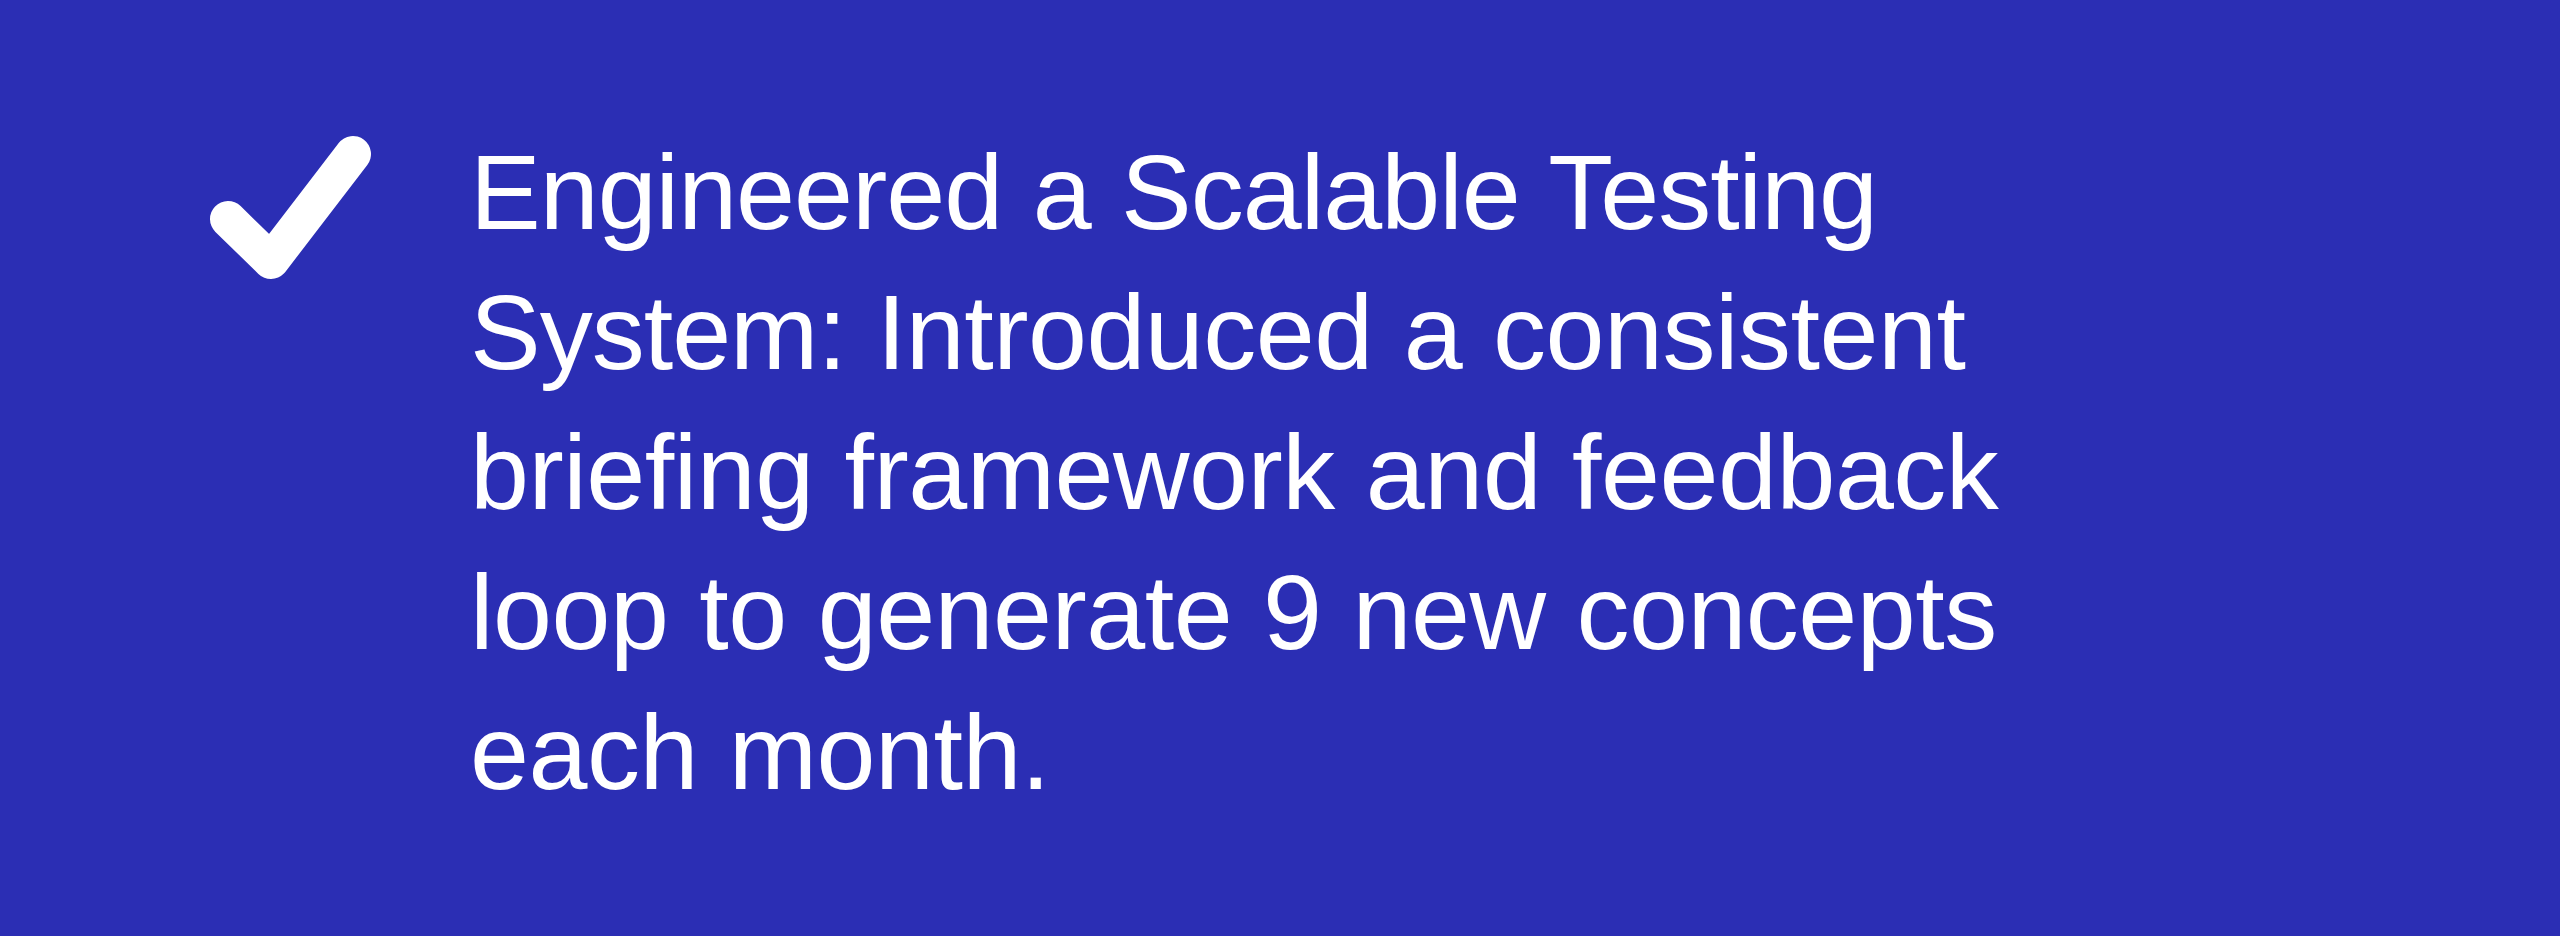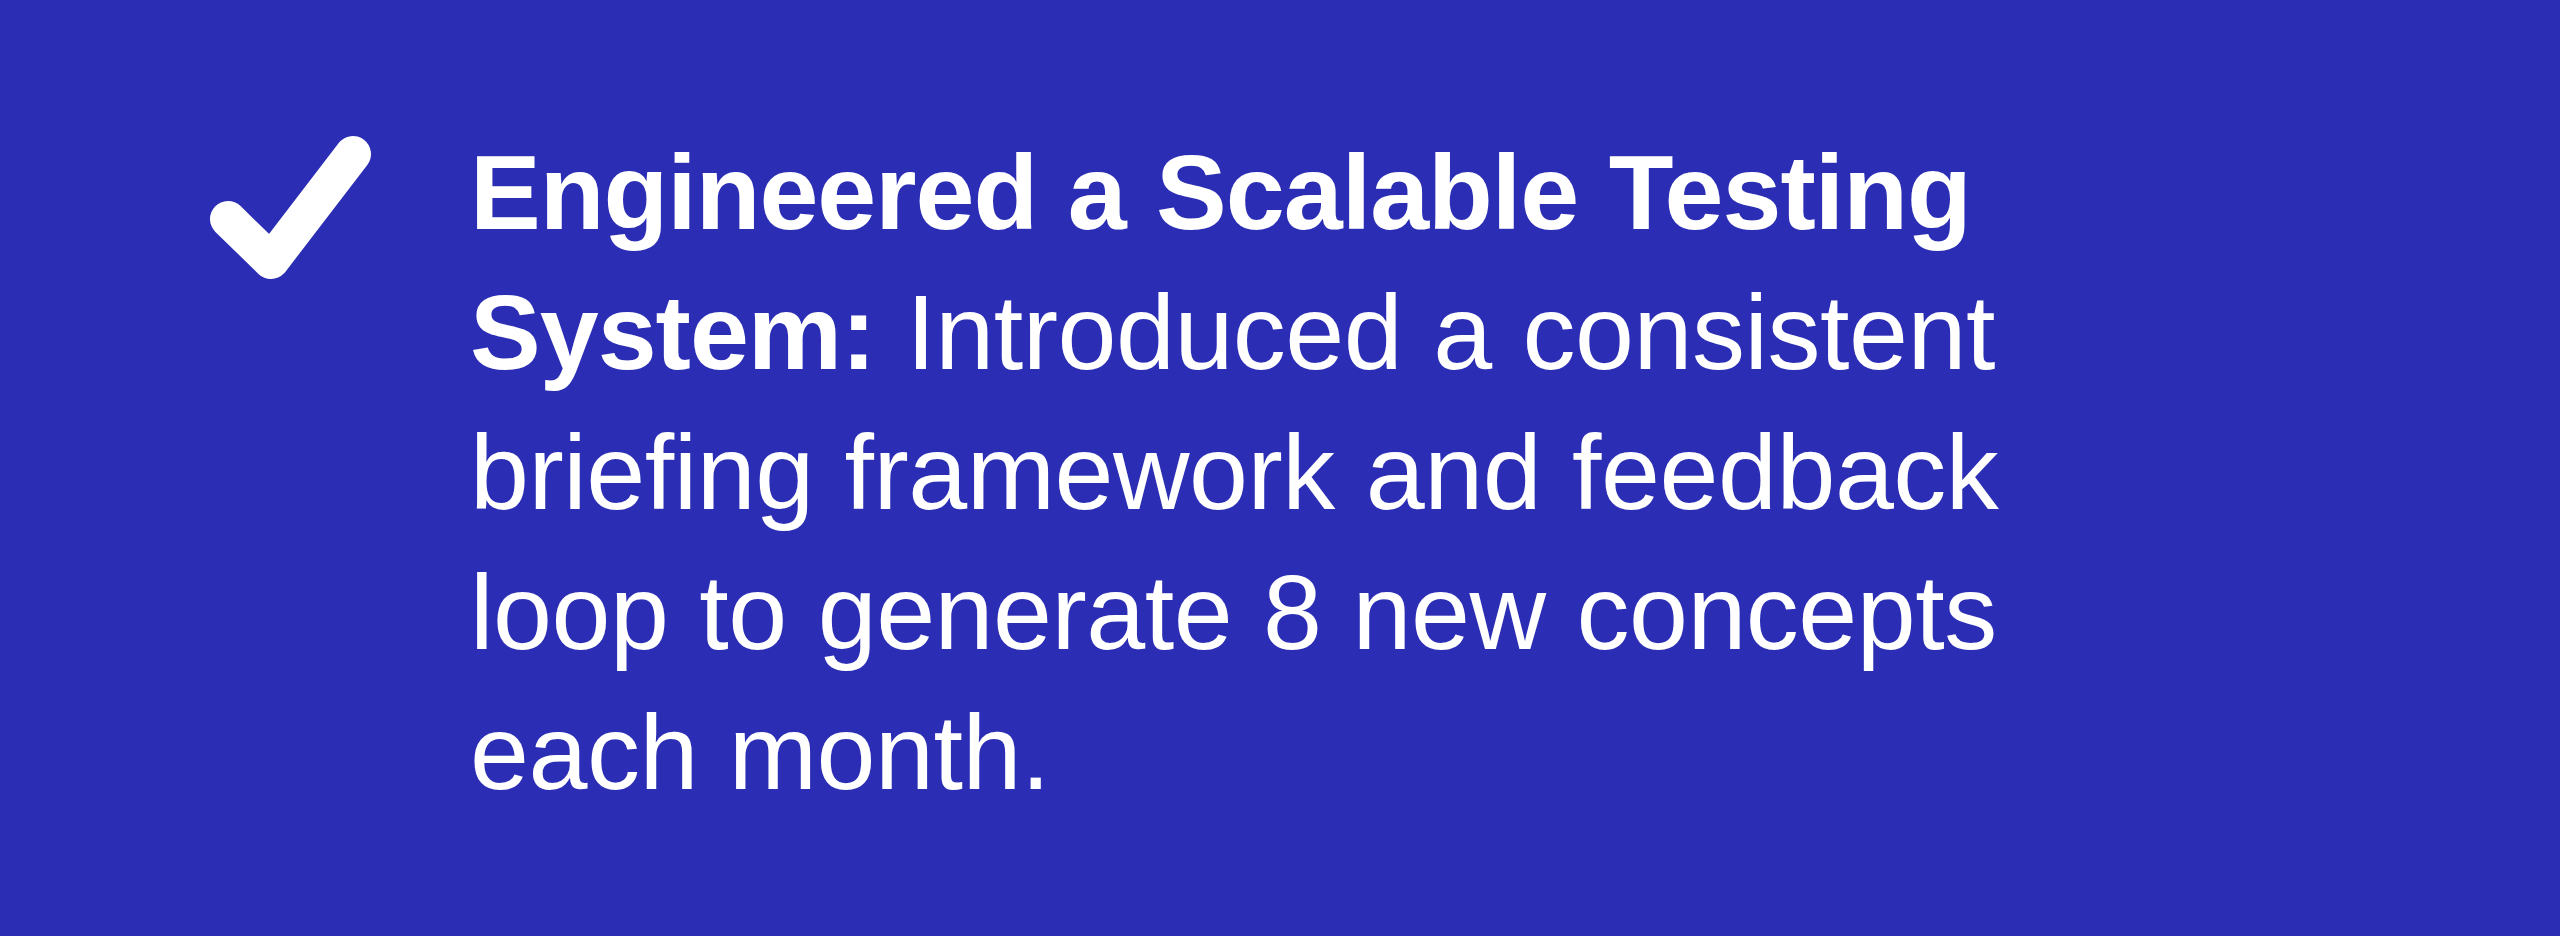--- a/index.html
+++ b/index.html
@@ -70,21 +70,21 @@
     font-family: "Liberation Sans", sans-serif;
     font-size: 106px;
     line-height: 140px;
     font-weight: 400;
     letter-spacing: -0.5px;
     word-spacing: 2px;
     max-width: 1660px;
   }
 
   .bullet-text .lead {
-    font-weight: 700;
+    font-weight: 400;
     letter-spacing: -1px;
   }
 
   .bullet-text .body {
     font-weight: 400;
   }
 </style>
 </head>
 <body>
 
@@ -92,18 +92,18 @@
 
   <div class="bullet-row">
 
     <div class="check-cell">
       <svg class="check-icon" viewBox="0 0 165 145" aria-hidden="true">
         <path class="stroke" d="M 20 85 L 63 127 L 145 20"></path>
       </svg>
     </div>
 
     <div class="text-cell">
-      <p class="bullet-text"><span class="lead">Engineered a Scalable Testing System:</span><span class="body"> Introduced a consistent briefing framework and feedback loop to generate 8 new concepts each month.</span></p>
+      <p class="bullet-text"><span class="lead">Engineered a Scalable Testing System:</span><span class="body"> Introduced a consistent briefing framework and feedback loop to generate 9 new concepts each month.</span></p>
     </div>
 
   </div>
 
 </div>
 
 </body></html>

